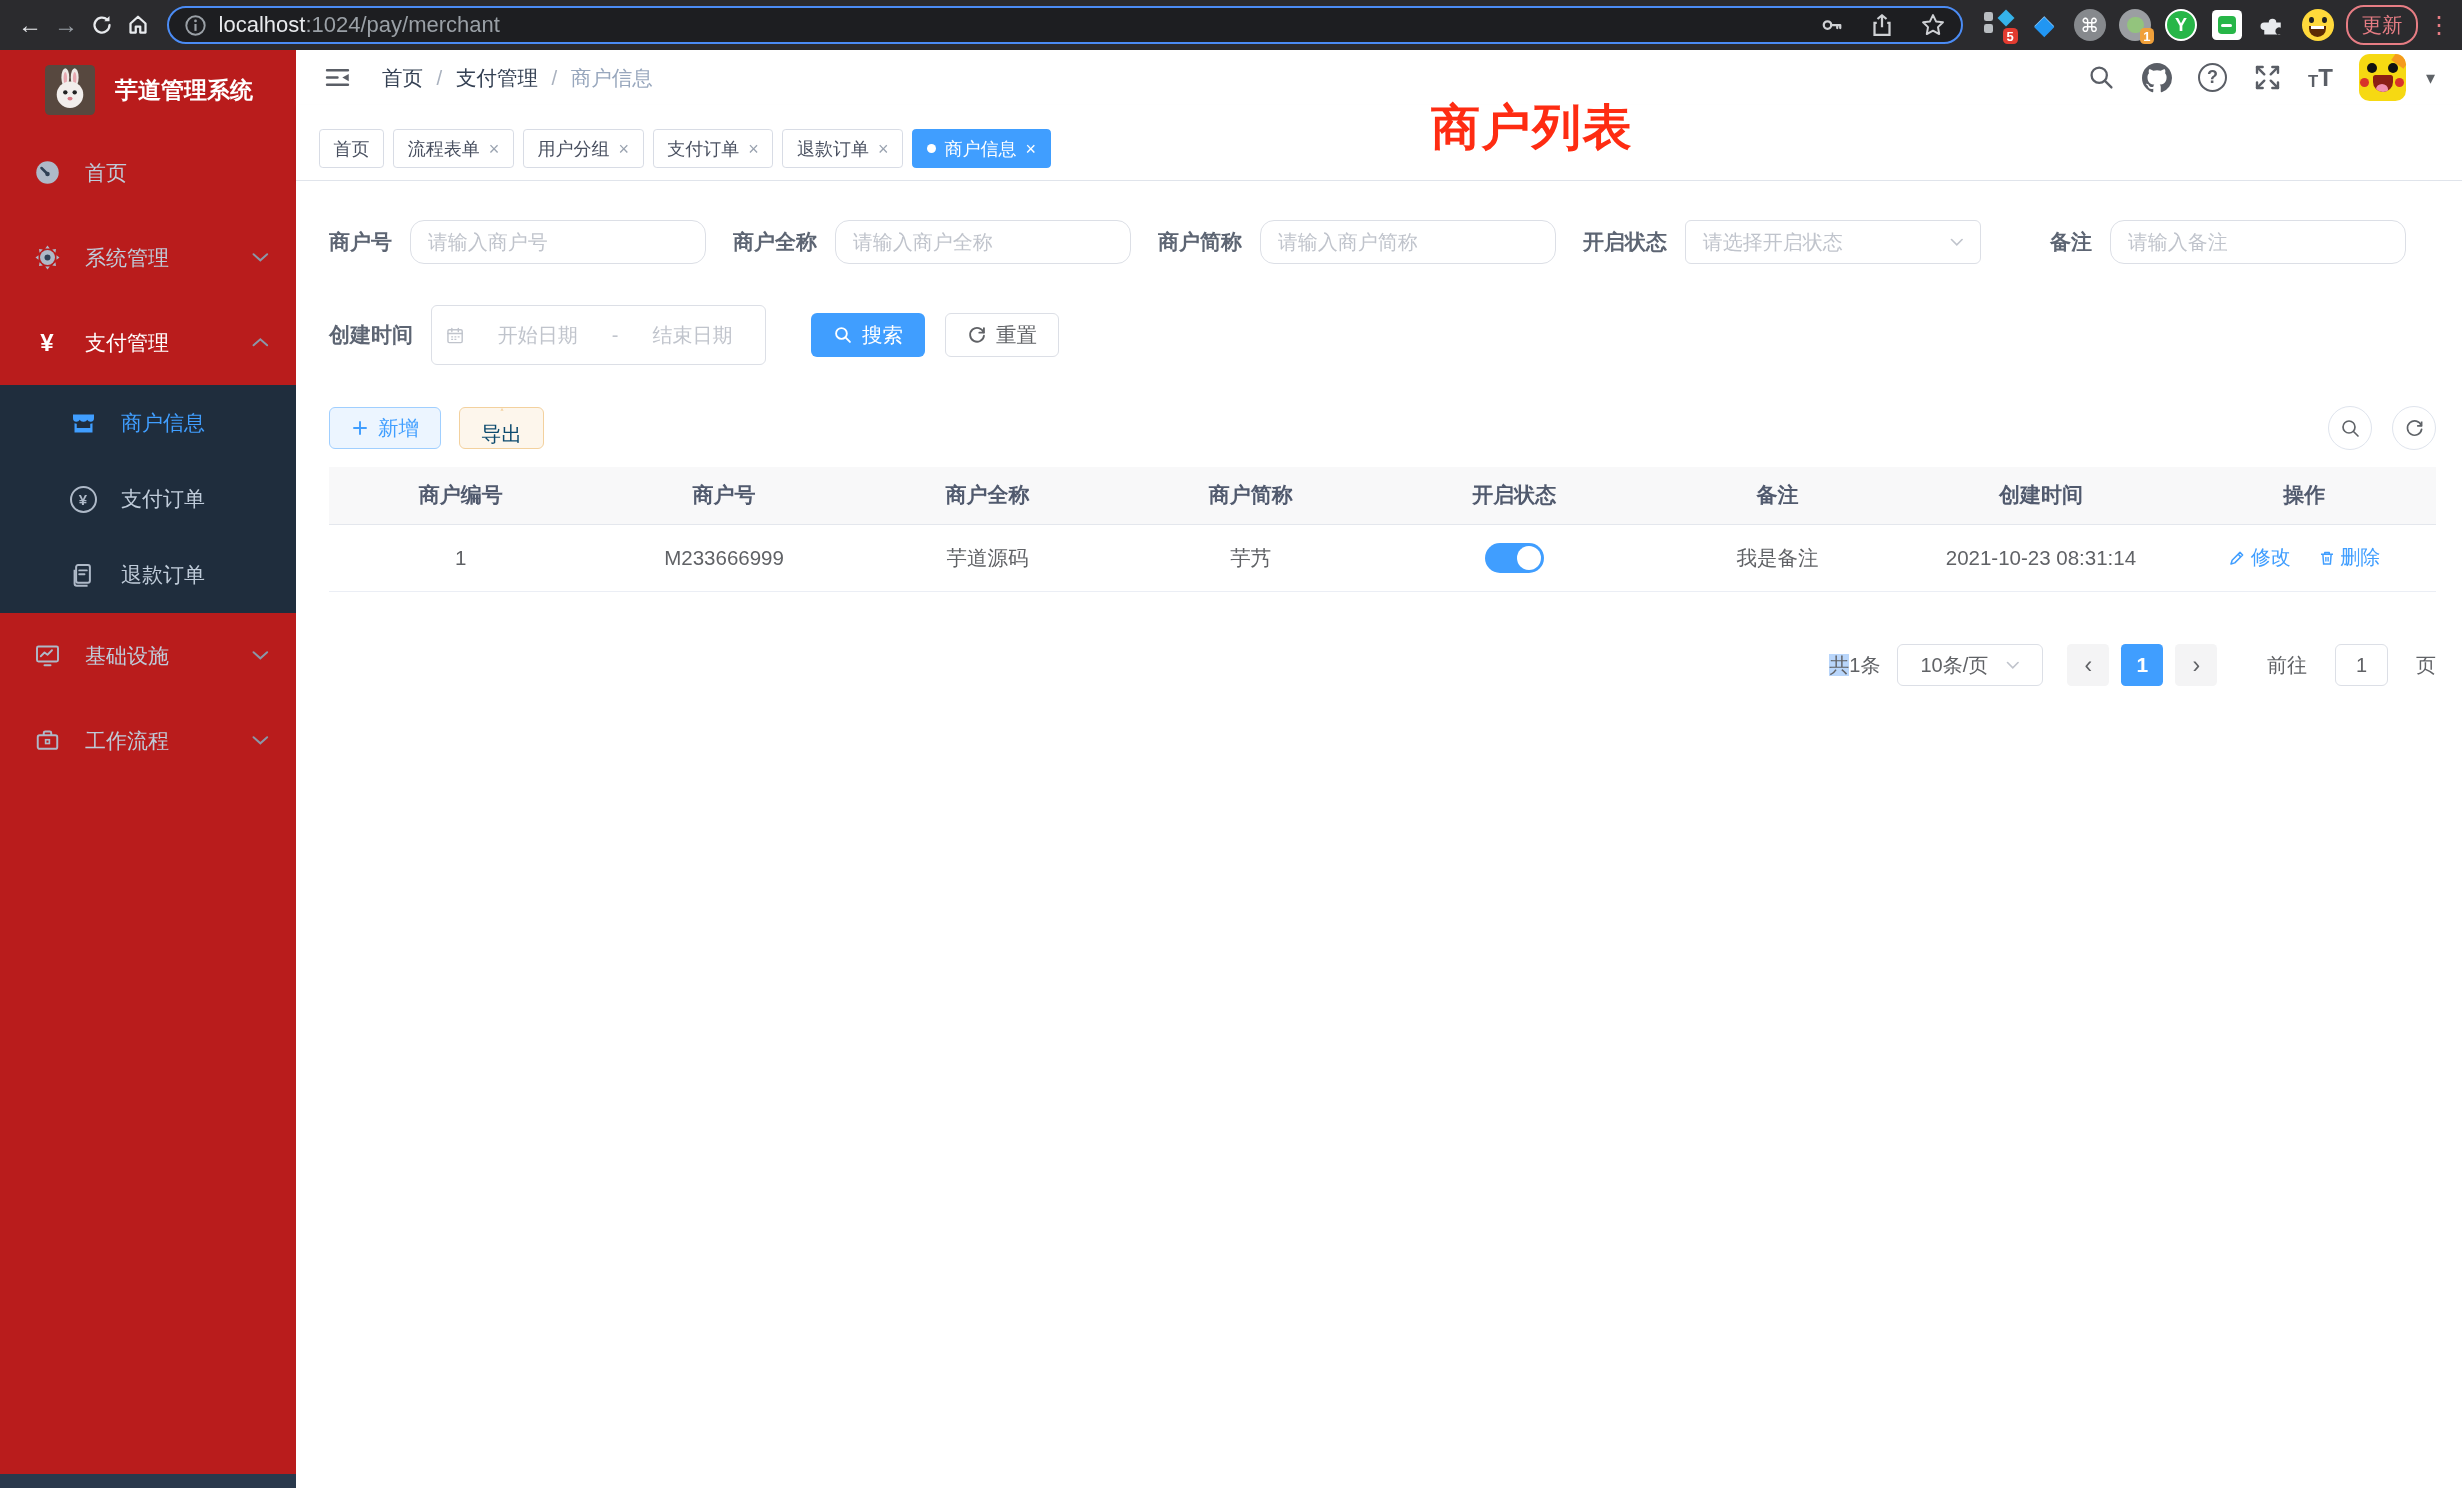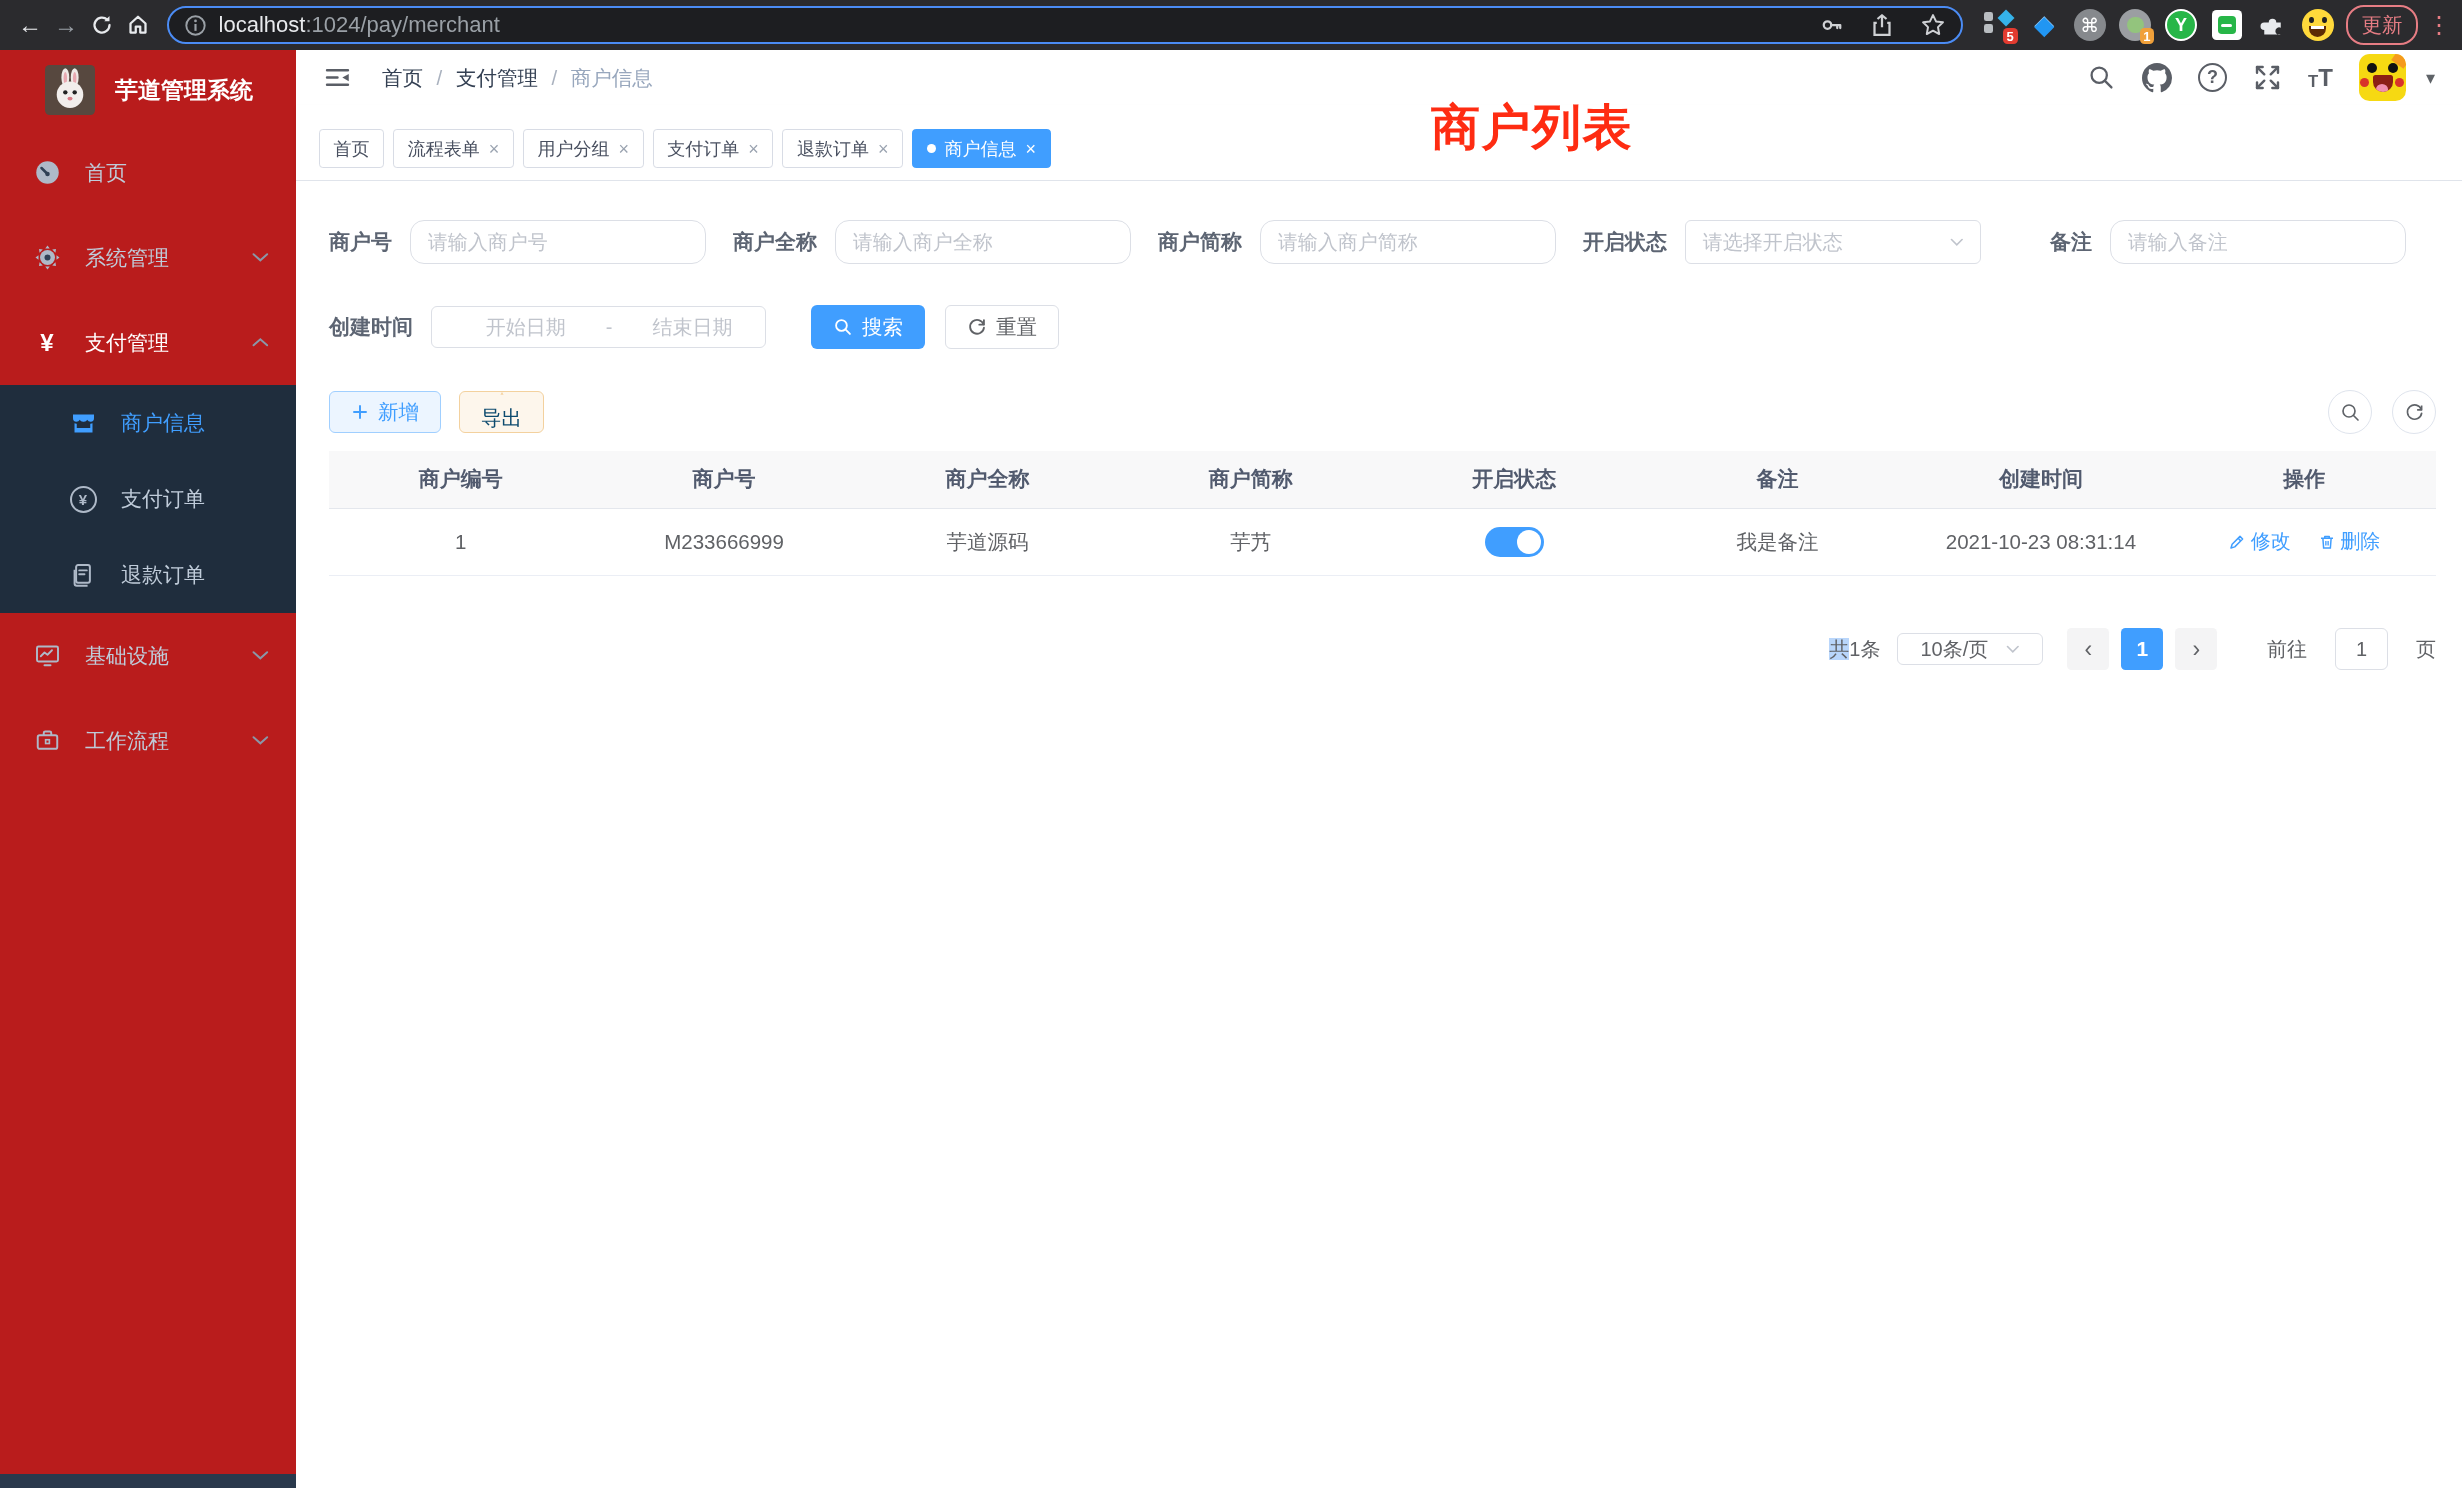--- a/index.html
+++ b/index.html
@@ -108,22 +108,22 @@
   .field { display:flex; align-items:center; margin-right:27px; }
   .field label { font-size:21px; font-weight:700; color:#5d6573; margin-right:18px; white-space:nowrap; }
   .el-input { width:296px; height:44px; border:1.5px solid #dcdfe6; border-radius:14px;
     padding:0 16.7px; font-size:20px; color:#606266; outline:none;
     font-family:"Liberation Sans","DejaVu Sans",sans-serif; }
   .el-input::placeholder { color:#c0c4cc; }
   .el-select { width:296px; height:44px; border:1.5px solid #dcdfe6; border-radius:6px;
     display:flex; align-items:center; padding:0 16.7px; font-size:20px; color:#c0c4cc; cursor:pointer; }
   .el-select .sel-caret { margin-left:auto; display:flex; }
   .field.remark-field { margin-left:42px; }
-  .date-range { width:335px; height:42px; border:1.5px solid #dcdfe6; border-radius:6px;
-    display:flex; align-items:center; padding:0 13.6px; gap:21px; }
+  .date-range { width:335px; height:60px; border:1.5px solid #dcdfe6; border-radius:6px;
+    display:flex; align-items:center; padding:0 13.6px; gap:15px; }
   .date-range input { border:none; outline:none; width:118px; text-align:center; font-size:20px; color:#606266;
     font-family:"Liberation Sans","DejaVu Sans",sans-serif; }
   .date-range input::placeholder { color:#c0c4cc; }
   .range-sep { color:#c0c4cc; font-size:20px; }
   .btn { height:44px; display:inline-flex; align-items:center; justify-content:center; gap:9px;
     border-radius:6px; font-size:20.5px; cursor:pointer; border:1.5px solid transparent; padding:0 21px; }
   .btn-primary { background:#409eff; color:#fff; margin-left:18px; }
   .btn-default { background:#fff; color:#606266; border-color:#dcdfe6; margin-left:20px; }
   .toolbar-row { display:flex; align-items:center; margin-bottom:16.7px; }
   .btn-plain-primary { background:#ecf5ff; color:#409eff; border-color:#a0cfff; height:42px; }
@@ -139,21 +139,21 @@
   .toggle { width:59px; height:30px; border-radius:15px; background:#409eff; position:relative;
     display:inline-block; cursor:pointer; vertical-align:middle; }
   .toggle::after { content:""; position:absolute; right:3px; top:3px; width:24px; height:24px;
     background:#fff; border-radius:50%; }
   .op-link { color:#409eff; font-size:20px; display:inline-flex; align-items:center; gap:4.5px;
     cursor:pointer; margin:0 10.6px; }
 
   .pagination { display:flex; align-items:center; justify-content:flex-end; margin-top:52px;
     font-size:20px; color:#606266; }
   .hl { background:#b9d6fb; }
-  .page-size { width:146px; height:32px; border:1.5px solid #dcdfe6; border-radius:6px; margin:0 16.7px;
+  .page-size { width:146px; height:42px; border:1.5px solid #dcdfe6; border-radius:6px; margin:0 16.7px;
     display:flex; align-items:center; justify-content:center; gap:18px; color:#606266; cursor:pointer; }
   .pager { display:flex; align-items:center; gap:12px; margin:0 7.6px; }
   .page-btn { width:42px; height:42px; border-radius:4.5px; background:#f4f4f5; color:#606266;
     display:flex; align-items:center; justify-content:center; font-size:23px; cursor:pointer; }
   .page-btn.active { background:#409eff; color:#fff; font-size:21px; font-weight:700; }
   .goto { display:flex; align-items:center; margin-left:42px; gap:28px; }
   .goto input { width:53px; height:42px; border:1.5px solid #dcdfe6; border-radius:6px; text-align:center;
     font-size:20px; color:#606266; outline:none; font-family:"Liberation Sans","DejaVu Sans",sans-serif; }
 
   .annotation { position:absolute; left:1135px; top:45px; font-size:49px; font-weight:600;

